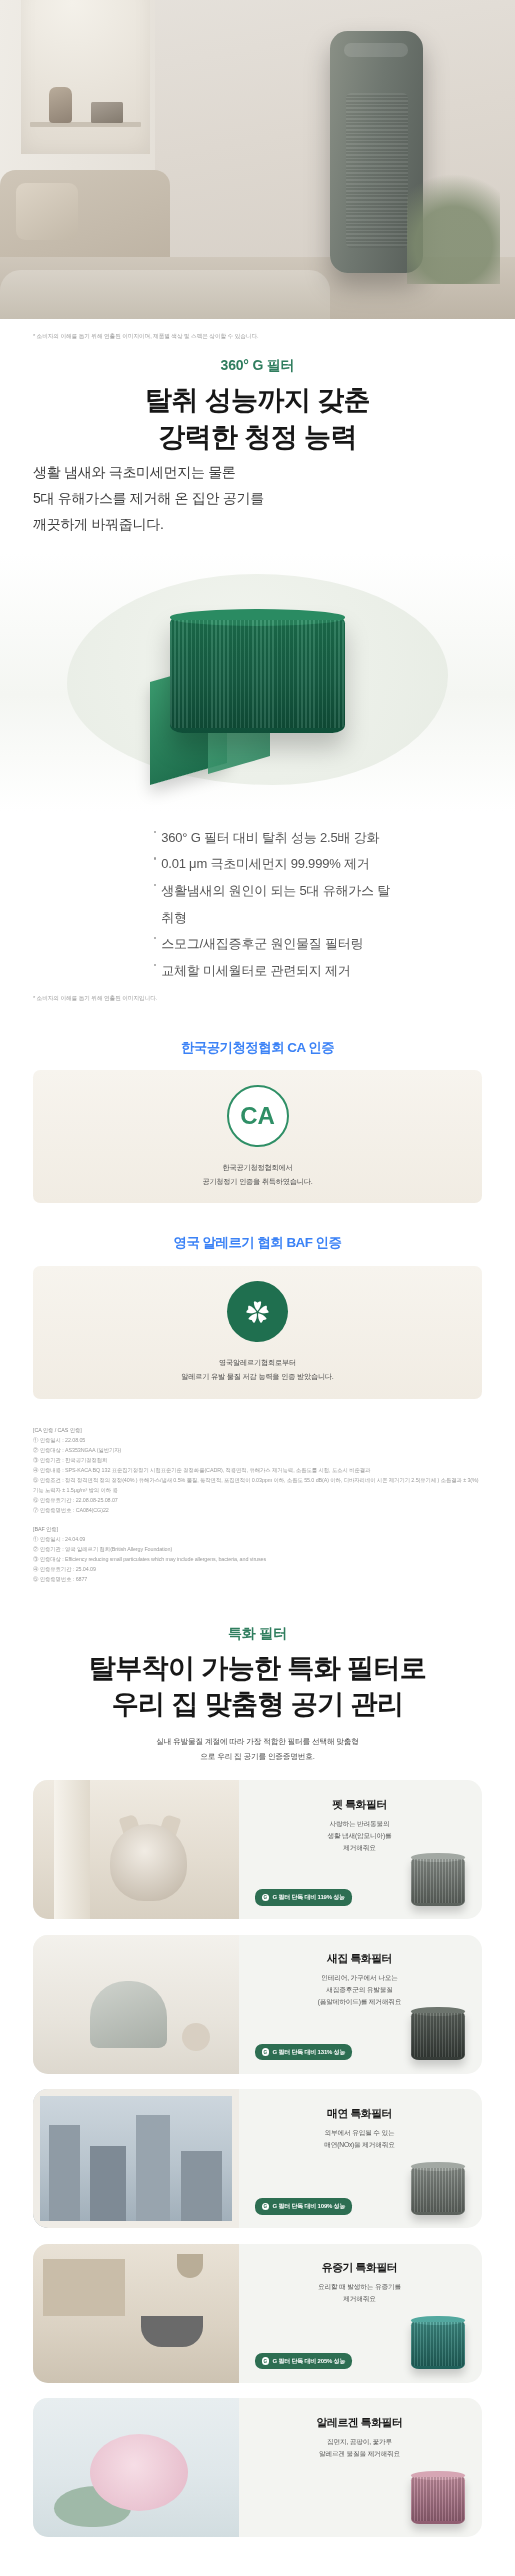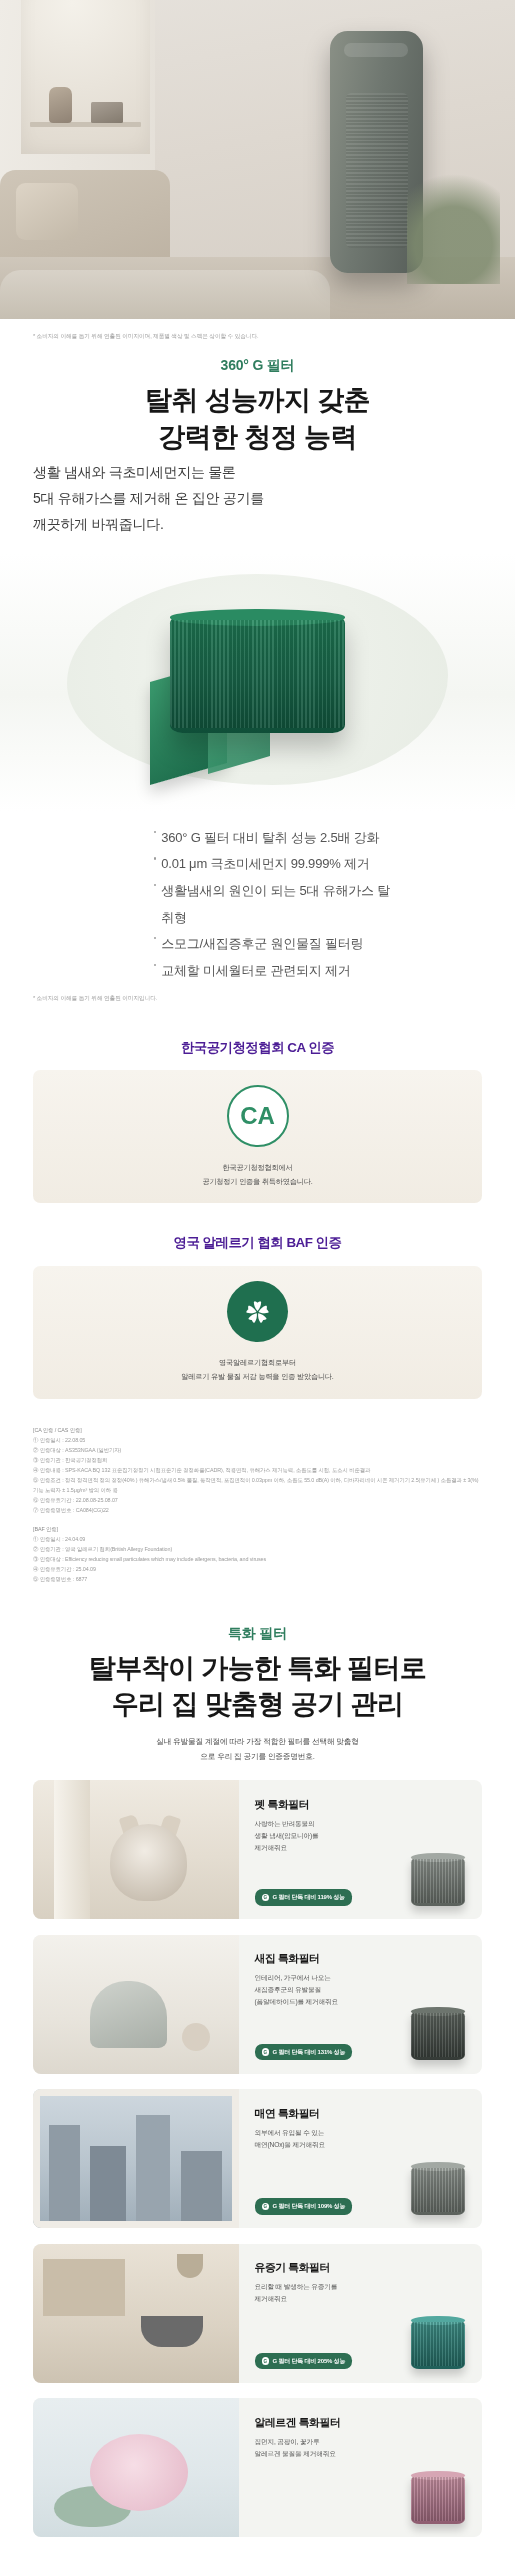--- a/index.html
+++ b/index.html
@@ -142,21 +142,21 @@
     letter-spacing: -0.2px;
   }
   .speclist li { list-style: none; position: relative; padding-left: 8.2px; }
   .speclist li:before {
     content:""; position:absolute; left:1px; top:6.2px; width:2.1px; height:2.1px;
     border-radius: 50%; background:#9b9b9b;
   }
 
   
   .certtitle {
-    text-align:center; font-size: 13.4px; font-weight: bold; color:#4c1d95;
+    text-align:center; font-size: 13.4px; font-weight: bold; color:#3b82f6;
     letter-spacing:-0.5px; margin: 0 0 13.4px 0;
   }
   .certcard {
     width: 449px; margin: 0 auto; height: 133px; border-radius: 7.2px;
     background: linear-gradient(180deg,#f7f4ee 0%, #f1ece3 100%);
     display:flex; flex-direction:column; align-items:center; justify-content:center;
   }
   .certcaption { text-align:center; font-size: 7.2px; color:#4a4a4a; line-height:1.9; margin-top: 2.1px; letter-spacing:-0.2px; }
   .ca-badge {
     width: 62px; height: 62px; border-radius: 50%;
@@ -177,22 +177,22 @@
   .fineprint .fp-head { color: #8a8a8a; margin-top: 8.2px; }
   .fineprint p { margin: 0; }
 
   
   .cf-wrap { margin-top: 36px; }
   .cf-sub {
     text-align:center; font-size: 7.7px; color:#4a4a4a; line-height:1.9;
     margin-top: 12.4px; letter-spacing:-0.2px;
   }
   .cf-card {
-    width: 449px; margin: 15.5px auto 0; height: 139px; border-radius: 8px;
-    background: #f3f4f1; display:flex; overflow:hidden;
+    width: 449px; margin: 15.5px auto 0; height: 139px; border-radius: 15px;
+    background: #f3f4f1; display:flex; overflow:hidden;text-align:center;
   }
   .cf-photo { width: 206px; height: 139px; position: relative; overflow: hidden; }
   .cf-body {
     flex: 1; padding: 17.5px 17.5px 13.4px 15.5px; display:flex; flex-direction:column;
   }
   .cf-name { font-size: 10.8px; font-weight: bold; color:#171717; letter-spacing:-0.4px; }
   .cf-desc { font-size: 6.7px; color:#555; line-height:1.8; margin-top: 6.2px; letter-spacing:-0.2px; }
   .cf-bottom { margin-top:auto; display:flex; align-items:flex-end; justify-content:space-between; }
   .cf-pill {
     display:inline-flex; align-items:center; gap:3.6px;

